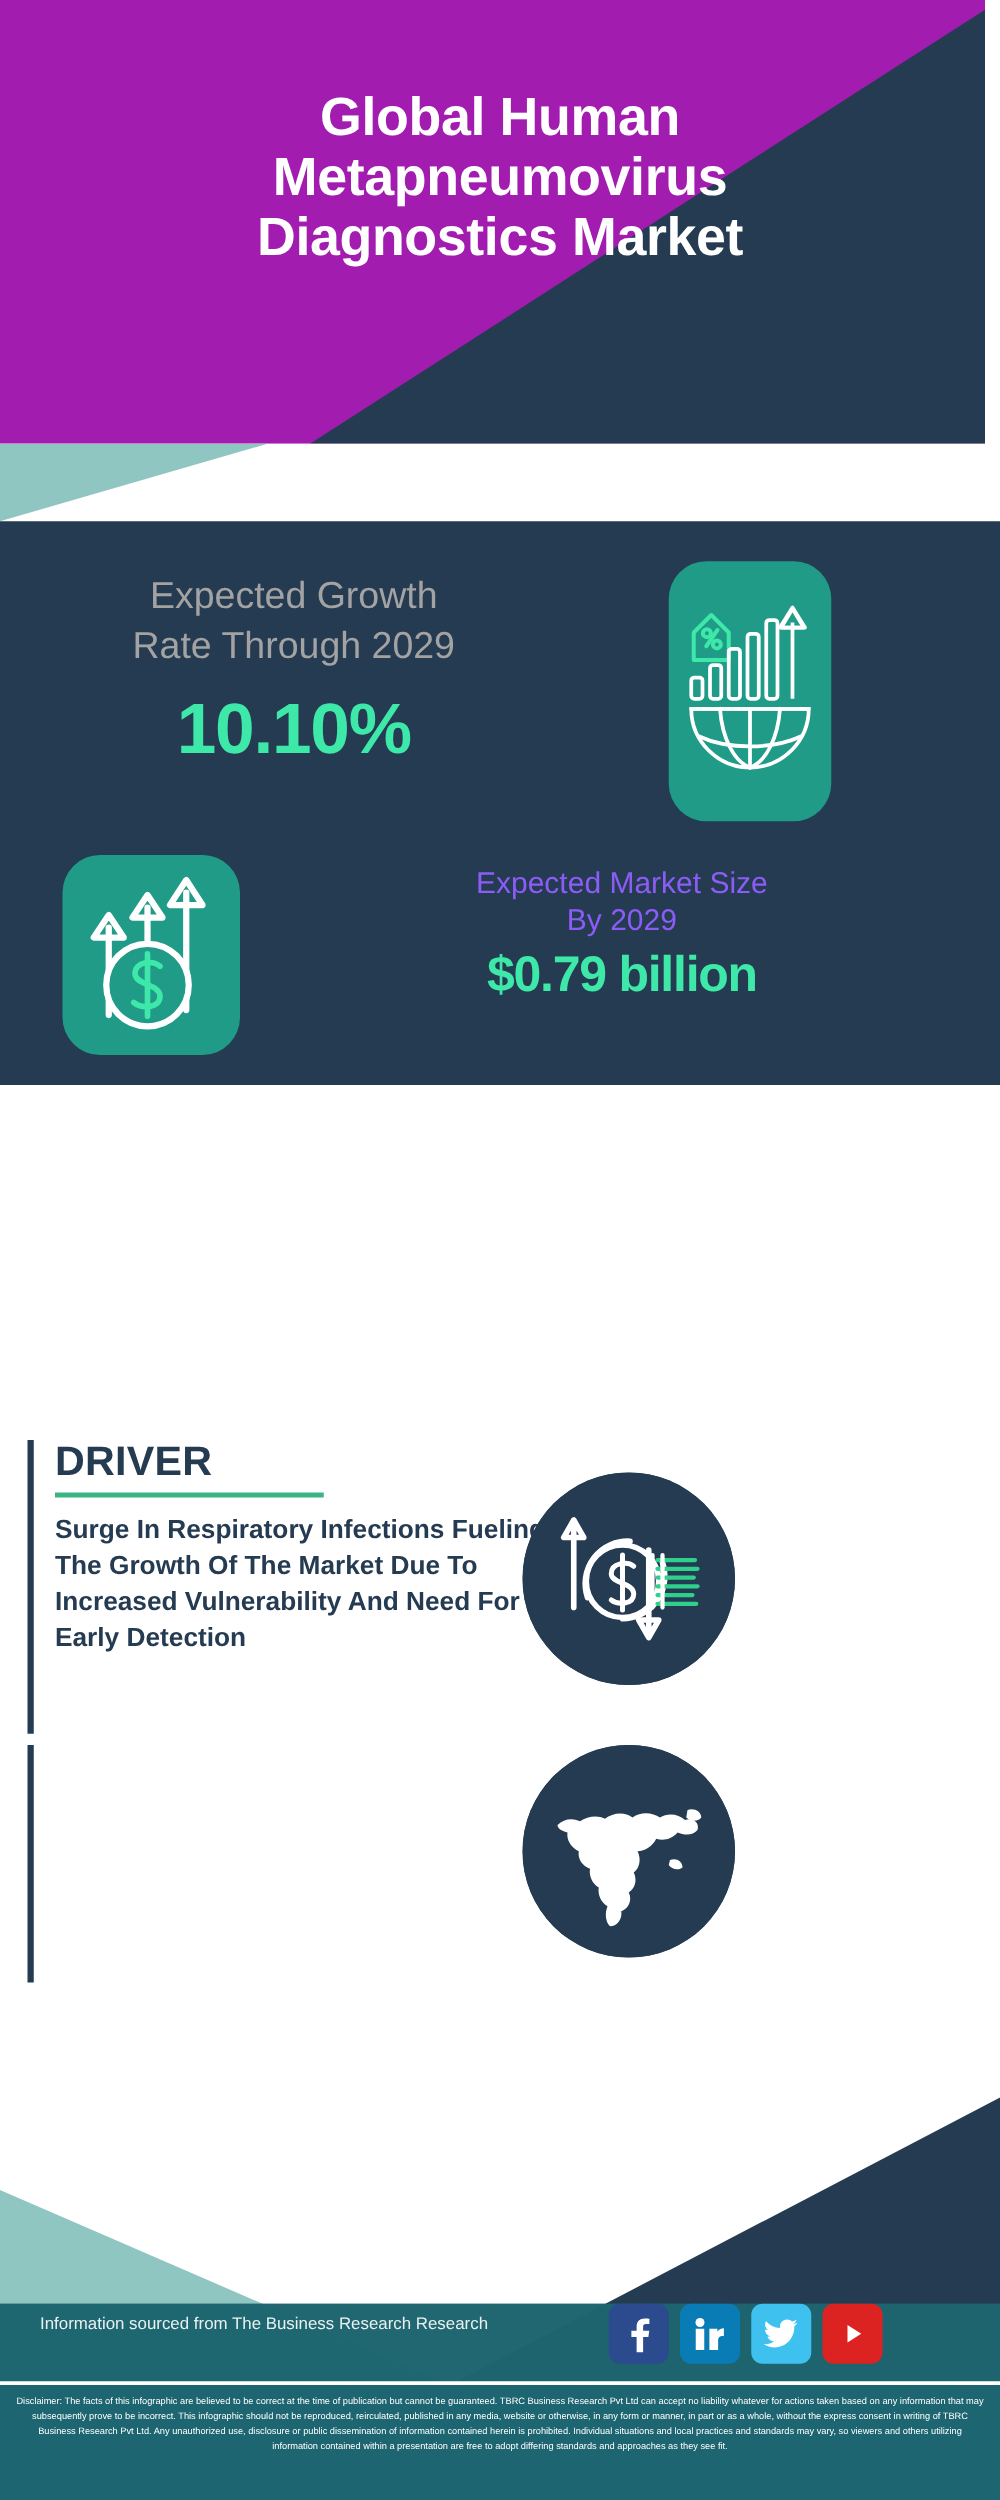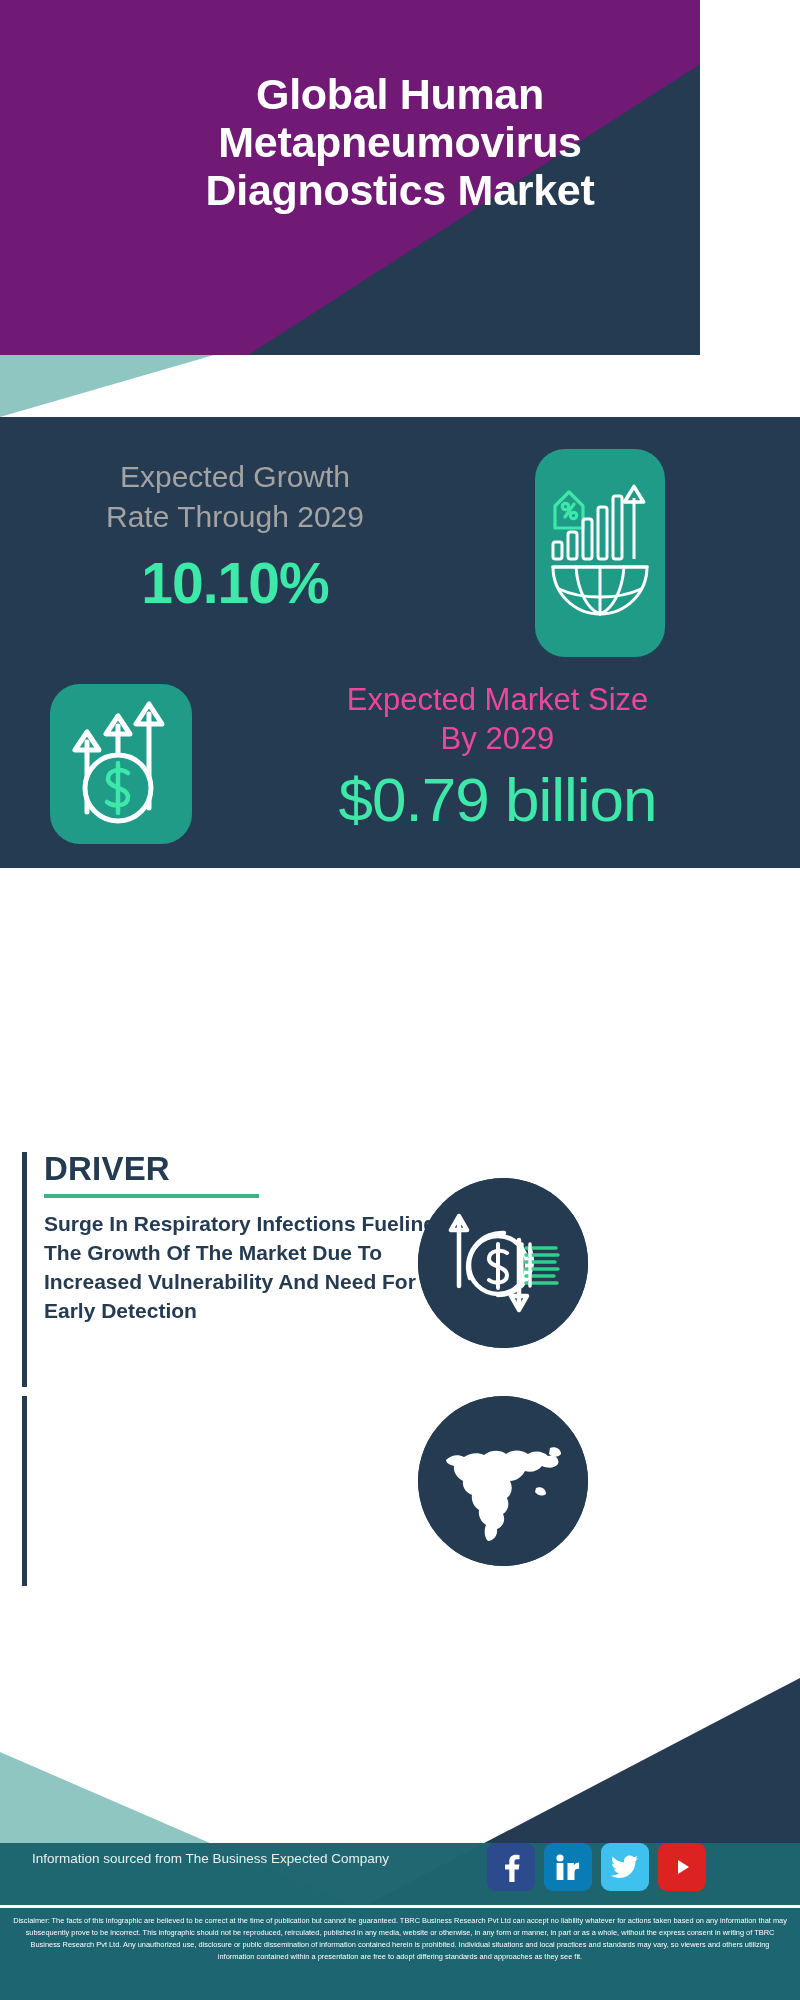--- a/index.html
+++ b/index.html
@@ -6,21 +6,21 @@
   body{
     width:800px;height:2000px;
     font-family:"Liberation Sans", sans-serif;
     background:#ffffff;
     overflow:hidden;
     position:relative;
   }
   .page{position:relative;width:800px;height:2000px;overflow:hidden;background:#fff;}
 
   
-  .header{position:absolute;left:0;top:0;width:700px;height:355px;background:#701a75;overflow:hidden;}
+  .header{position:absolute;left:0;top:0;width:788px;height:355px;background:#a21caf;overflow:hidden;}
   .header-diag{position:absolute;left:0;top:0;width:800px;height:355px;}
   .header-title{
     position:absolute;left:0;top:70px;width:800px;
     text-align:center;color:#ffffff;
     font-size:43px;font-weight:bold;line-height:1.12;
     letter-spacing:-0.3px;
     z-index:5;
   }
 
   
@@ -34,22 +34,22 @@
   .growth-value{color:#3de8a8;font-size:57px;font-weight:bold;margin-top:14px;letter-spacing:-1px;}
   .growth-icon{position:absolute;left:535px;top:32px;width:130px;height:208px;background:#1f9b88;border-radius:30px;}
 
   
   .skyline-wrap{position:absolute;left:0;top:695px;width:800px;height:170px;background:#ffffff;}
   .skyline-wrap svg{display:block;width:800px;height:170px;}
   .msize{position:absolute;left:0;top:660px;width:800px;height:208px;}
   .msize-bg{position:absolute;left:0;top:0;width:800px;height:208px;background:#253b52;}
   .msize-icon{position:absolute;left:50px;top:24px;width:142px;height:160px;background:#1f9b88;border-radius:30px;}
   .msize-text{position:absolute;left:225px;top:20px;width:545px;text-align:center;}
-  .msize-label{color:#ec4899;font-size:31px;line-height:1.26;font-weight:400;}
-  .msize-value{color:#3de8a8;font-size:62px;font-weight:normal;margin-top:6px;letter-spacing:-1px;}
+  .msize-label{color:#8b5cf6;font-size:24px;line-height:1.26;font-weight:400;margin-top:12px;}
+  .msize-value{color:#3de8a8;font-size:40px;font-weight:bold;margin-top:6px;letter-spacing:-1px;}
 
   
   .body-white{position:absolute;left:0;top:1106px;width:800px;height:610px;background:#ffffff;}
 
   .card{position:absolute;padding-left:16px;}
   .card-rule{position:absolute;left:0;top:0;width:5px;height:100%;background:#253b52;}
   .card-inner{position:absolute;left:22px;top:0;right:0;}
   .card-title{
     color:#253b52;font-size:33px;font-weight:bold;letter-spacing:0.2px;
     line-height:1.0;
@@ -277,21 +277,21 @@
       <polygon points="0,92 360,248 0,248" fill="#8fc6c1"></polygon>
 
       <rect x="0" y="183" width="800" height="65" fill="#1d6570" opacity="0.92"></rect>
       <polygon points="0,183 800,183 800,248 0,248" fill="#1d6570" opacity="0.0"></polygon>
 
       <polygon points="0,183 800,183 800,248 0,248" fill="#1d6570" opacity="0.85"></polygon>
     </svg>
   </div>
 
   <div class="src-text">
-    <div>Information sourced from The Business Expected Company</div>
+    <div>Information sourced from The Business Research Research</div>
   </div>
 
   <div class="social">
     <div class="sbtn fb">
       <svg width="26" height="30" viewBox="0 0 26 30">
         <path fill="#ffffff" d="M16.5 30 V17.5 H20.7 L21.4 12.6 H16.5 V9.6 C16.5 8.2 16.9 7.2 18.9 7.2 H21.5 V2.9 C21 2.8 19.5 2.7 17.7 2.7 C13.9 2.7 11.3 5 11.3 9.1 V12.6 H7.1 V17.5 H11.3 V30 Z"></path>
       </svg>
     </div>
     <div class="sbtn li">
       <svg width="26" height="28" viewBox="0 0 26 28">

